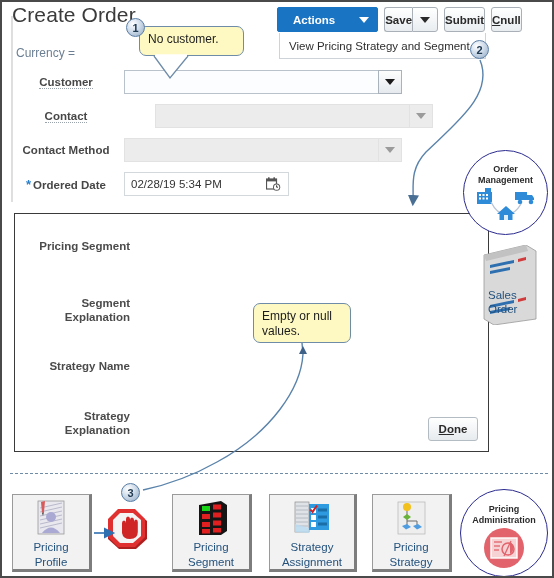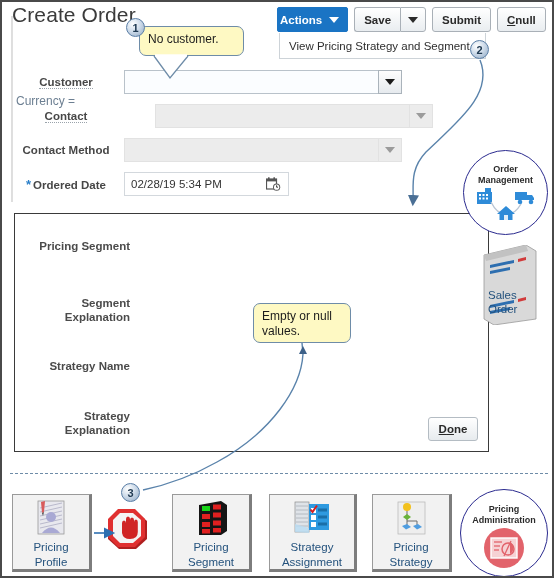--- a/index.html
+++ b/index.html
@@ -42,32 +42,32 @@
   .btn {
     border: 1px solid #a9b0b7;
     border-radius: 3px;
     background: linear-gradient(#ffffff, #e9edf0);
     font-size: 11.5px;
     font-weight: bold;
     color: #2a2a2a;
     display: flex;
     align-items: center;
     justify-content: center;
-    padding: 0 9px;
+    padding: 0 0;
     box-sizing: border-box;
     cursor: pointer;
     white-space: nowrap;
   }
   .btn.primary {
     background: #1a74c4;
     border-color: #1a74c4;
     color: #ffffff;
     border-radius: 2px;
-    padding: 0 8px 0 2px;
-    gap: 7px;
+    padding: 0 8px 0 15px;
+    gap: 24px;
   }
   .btn .caret {
     width: 0; height: 0;
     border-left: 5px solid transparent;
     border-right: 5px solid transparent;
     border-top: 6px solid currentColor;
   }
   .split { display: flex; }
   .split .btn:first-child { border-radius: 3px 0 0 3px; border-right: none; }
   .split .btn:last-child  { border-radius: 0 3px 3px 0; padding: 0 7px; }
@@ -94,21 +94,20 @@
     white-space: nowrap;
   }
   
   #currency {
     position: absolute;
     left: 14px;
     top: 44px;
     font-size: 12px;
     color: #6c7f92;
     white-space: nowrap;
-    margin-top: 48px;
   }
   
   .frow {
     position: absolute;
     display: flex;
     align-items: center;
     height: 24px;
   }
   .flabel {
     font-size: 11.5px;

